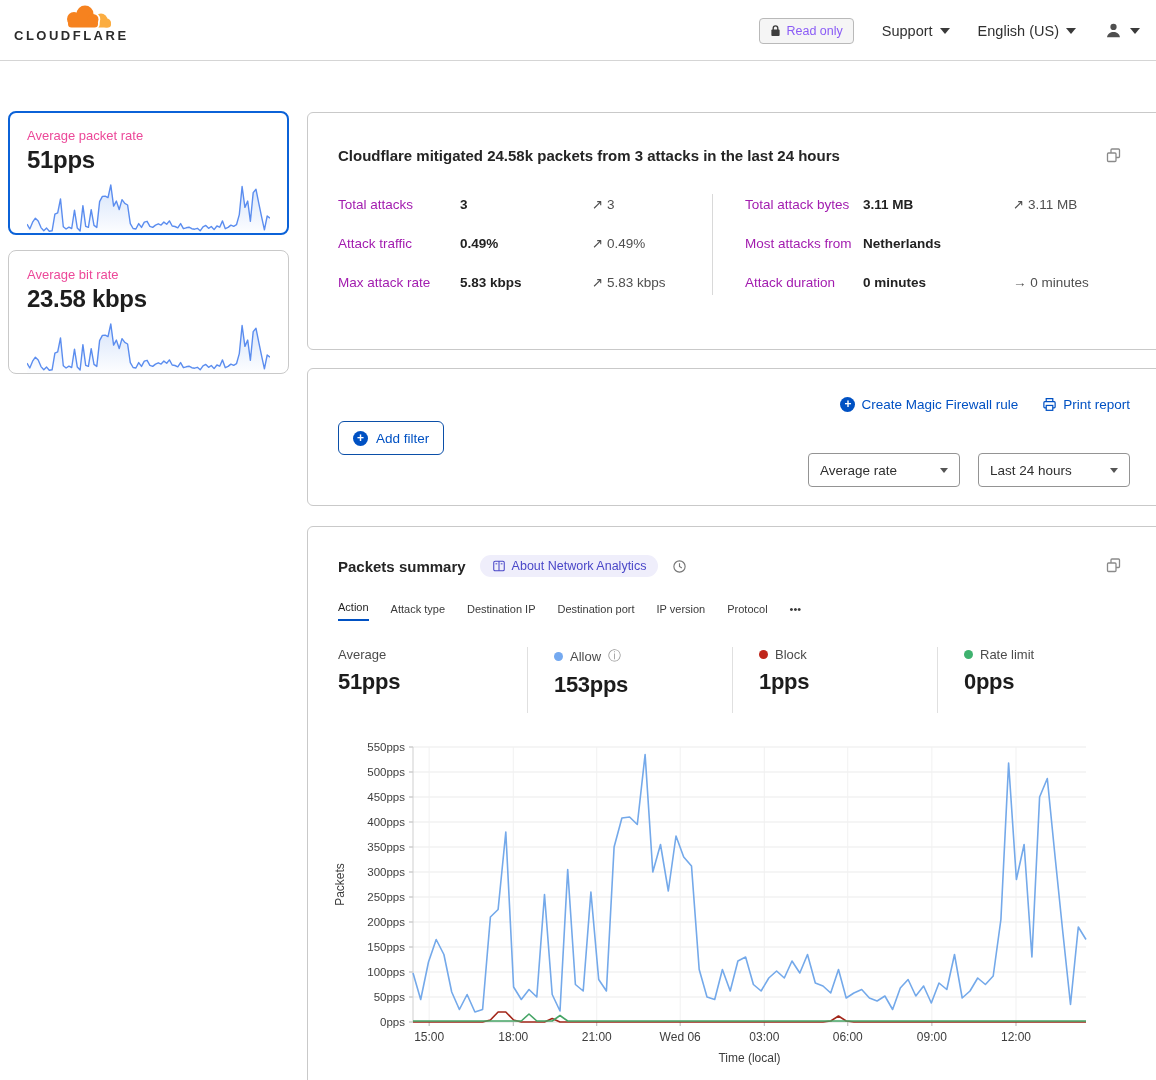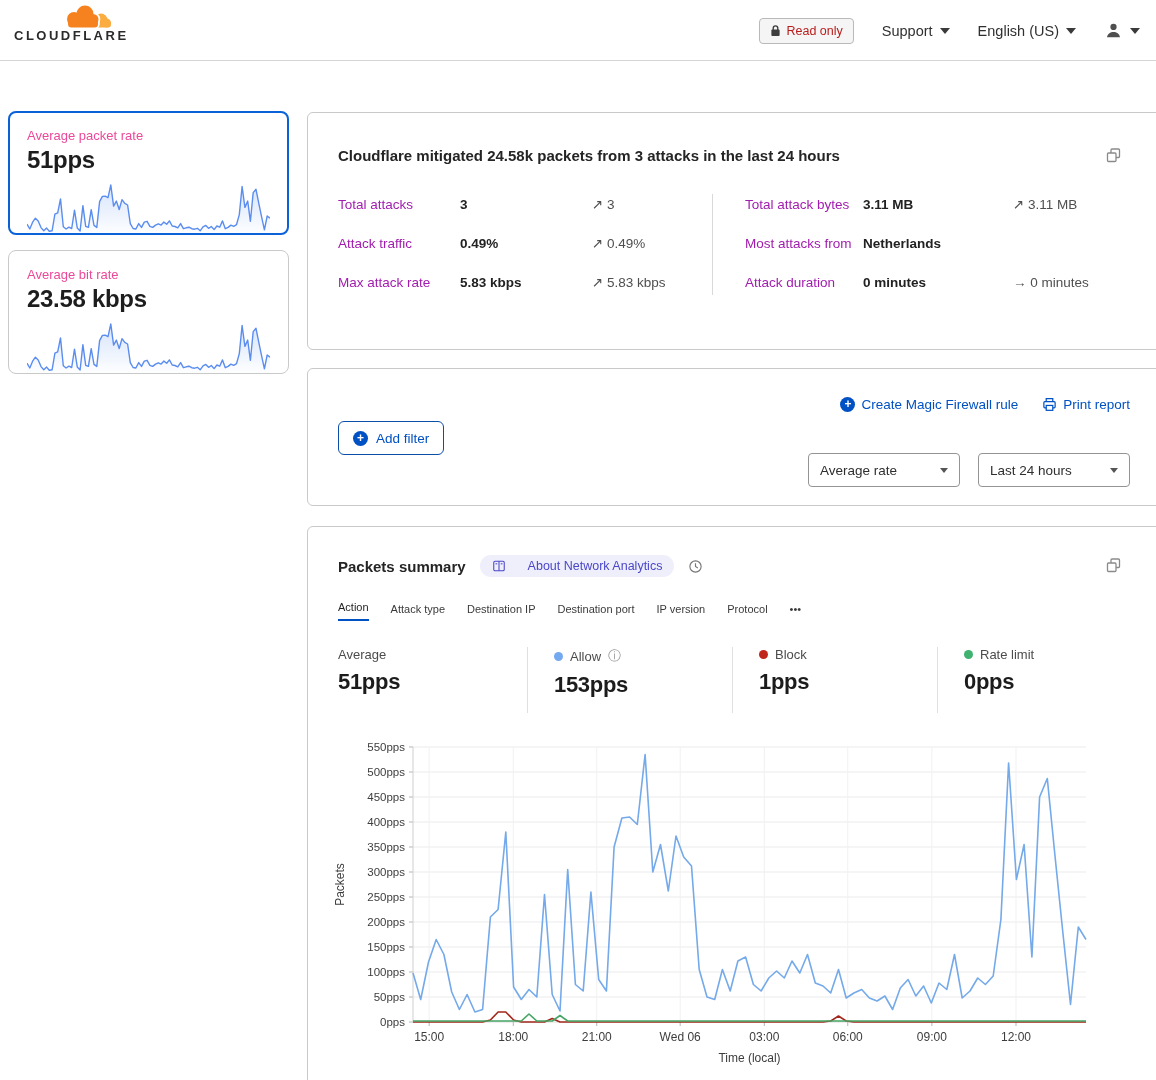--- a/index.html
+++ b/index.html
@@ -8,21 +8,21 @@
   .page { position:relative; width:1156px; height:1080px; }
 
   
   header { position:absolute; top:0; left:0; width:100%; height:61px; background:#fff;
     border-bottom:1px solid #d5d5d5; }
   .logo { position:absolute; left:14px; top:2px; width:120px; text-align:left; }
   .logo svg { display:block; margin-left:46px; }
   .logo-text { display:block; font-size:13px; font-weight:bold; letter-spacing:2.5px; color:#2b2b2b; margin-top:-2px; }
   .hdr-right { position:absolute; right:16px; top:0; height:61px; display:flex; align-items:center; gap:28px; }
   .ro-badge { display:flex; align-items:center; gap:6px; background:#f5f5f5; border:1px solid #b9b9b9;
-    border-radius:4px; padding:5px 10px; font-size:12.5px; color:#b91c1c; }
+    border-radius:4px; padding:5px 10px; font-size:12.5px; color:#8b5cf6; }
   .hdr-item { display:flex; align-items:center; gap:7px; font-size:14.5px; color:#303030; cursor:pointer; }
   .caret { width:0; height:0; border-left:5px solid transparent; border-right:5px solid transparent;
     border-top:6px solid #3a3a3a; display:inline-block; }
 
   
   .aside { position:absolute; left:8px; top:111px; width:281px; }
   .m-card { background:#fff; border:1px solid #c9c9c9; border-radius:8px; padding:16px 18px 10px; height:124px; margin-bottom:15px; }
   .m-card.selected { border:2px solid #0b62d8; padding:15px 17px 9px; }
   .m-label { font-size:13px; color:#ec4899; }
   .m-value { font-size:24px; font-weight:600; color:#1d1d1d; margin-top:3px; letter-spacing:-0.3px; }
@@ -57,21 +57,21 @@
     background:#fff; border-radius:6px; height:34px; padding:0 14px; font-size:13.5px; cursor:pointer; }
   .selects { position:absolute; right:48px; top:84px; display:flex; gap:18px; }
   .select { width:152px; height:34px; border:1px solid #949494; border-radius:4px; display:flex;
     align-items:center; justify-content:space-between; padding:0 11px; font-size:13.5px; color:#2f2f2f; cursor:pointer; background:#fff; }
   .select .caret { border-top-width:5px; border-left-width:4.5px; border-right-width:4.5px; border-top-color:#555; }
 
   
   .pk-card { top:526px; height:600px; padding:28px 30px; }
   .pk-title-row { display:flex; align-items:center; gap:14px; }
   .pk-title { font-size:15px; font-weight:bold; color:#252525; }
-  .pk-badge { display:flex; align-items:flex-end; gap:22px; background:#efeefb; color:#4a47c8;
+  .pk-badge { display:flex; align-items:flex-end; gap:6px; background:#efeefb; color:#4a47c8;
     border-radius:12px; padding:4px 12px; font-size:12.5px; cursor:pointer; }
   .pk-card .copy-ic { top:30px; }
   .tabs { display:flex; gap:22px; margin-top:24px; align-items:flex-end; }
   .tab { font-size:11px; color:#3a3a3a; padding-bottom:6px; cursor:pointer; }
   .tab.active { color:#1f1f1f; border-bottom:2px solid #0051c3; }
   .pk-stats { display:flex; margin-top:26px; }
   .pk-cell { width:205px; padding-left:26px; border-left:1px solid #e0e0e0; height:66px; }
   .pk-cell:first-child { width:189px; padding-left:0; border-left:none; }
   .pk-lab { display:flex; align-items:center; gap:7px; font-size:13px; color:#4c4c4c; }
   .dot { width:9px; height:9px; border-radius:50%; display:inline-block; }

